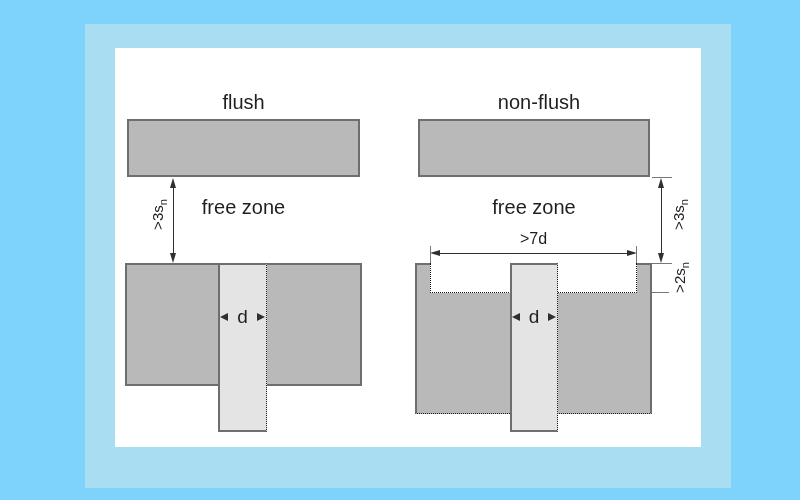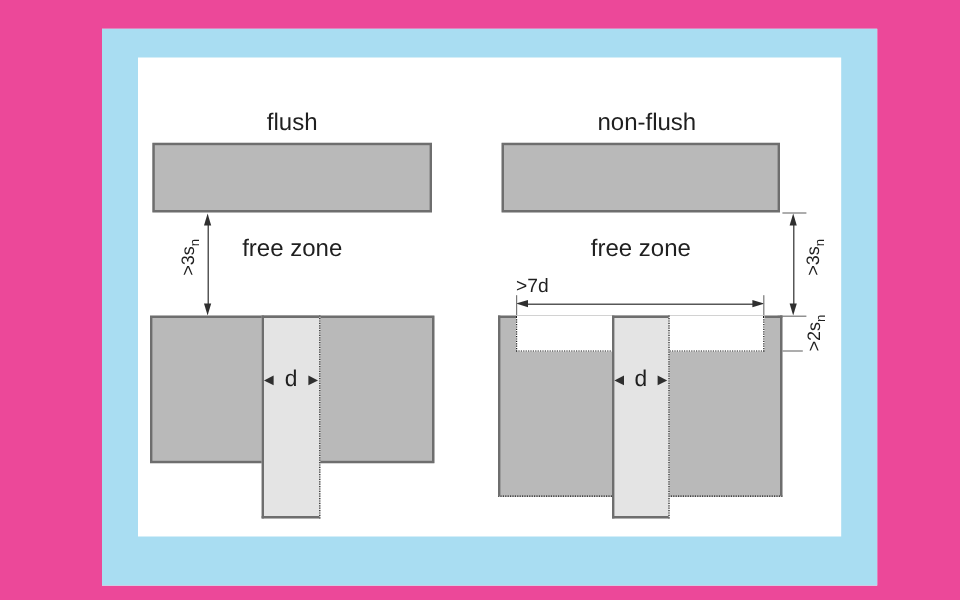--- a/index.html
+++ b/index.html
@@ -6,40 +6,40 @@
     --frame:#a9ddf2;
     --block:#b9b9b9;
     --sensor:#e4e4e4;
     --edge:#6e6e6e;
     --line:#2f2f2f;
     --tick:#777777;
     --text:#1f1f1f;
   }
   html,body{margin:0;padding:0;background:#ffffff;}
   .stage{
-    position:relative;width:800px;height:500px;background:#ec4899;overflow:hidden;
+    position:relative;width:800px;height:500px;background:#7dd3fc;overflow:hidden;
     font-family:"Liberation Sans","DejaVu Sans",sans-serif;color:var(--text);
   }
   .abs{position:absolute;box-sizing:border-box;}
   .frame{
     border-style:solid;border-color:var(--frame);
     border-width:24px 30px 41px 30px;background:#ffffff;
   }
   .plate{background:var(--block);border:2px solid var(--edge);}
   .block{background:var(--block);}
   .sensor{
     background:var(--sensor);
     border-top:2px solid var(--edge);
     border-left:2px solid var(--edge);
     border-bottom:2px solid var(--edge);
     border-right:1px dotted #1a1a1a;
     z-index:3;
   }
   .t20{font-size:20px;line-height:22px;text-align:center;}
-  .t16{font-size:16px;line-height:18px;}
+  .t16{font-size:16px;line-height:18px;text-align:center;}
   .t15{font-size:15px;line-height:17px;text-align:center;white-space:nowrap;}
   .t19{font-size:19px;line-height:21px;text-align:center;}
   sub{font-size:11px;line-height:0;}
   .rot{transform:rotate(-90deg);transform-origin:center center;}
   
   .vline{position:absolute;left:4px;top:7px;bottom:7px;width:1px;background:var(--line);}
   .hline{position:absolute;top:4px;left:8px;right:8px;height:1px;background:var(--line);}
   .ah{position:absolute;width:0;height:0;}
   .ah-up{top:0;left:1px;border-left:3.5px solid transparent;border-right:3.5px solid transparent;border-bottom:10px solid var(--line);}
   .ah-down{bottom:0;left:1px;border-left:3.5px solid transparent;border-right:3.5px solid transparent;border-top:10px solid var(--line);}

